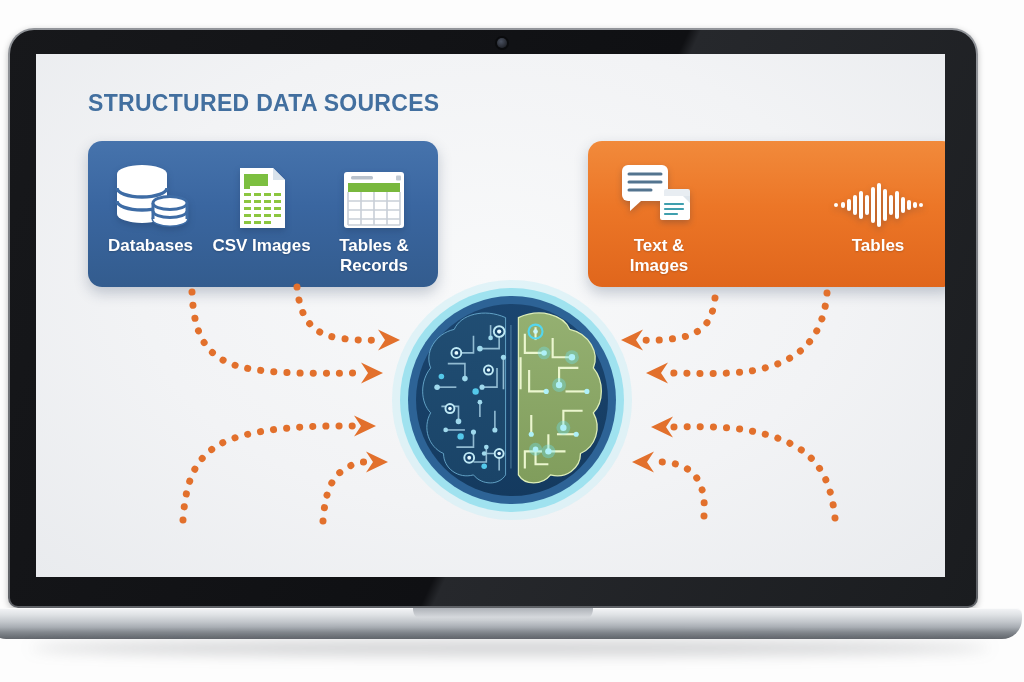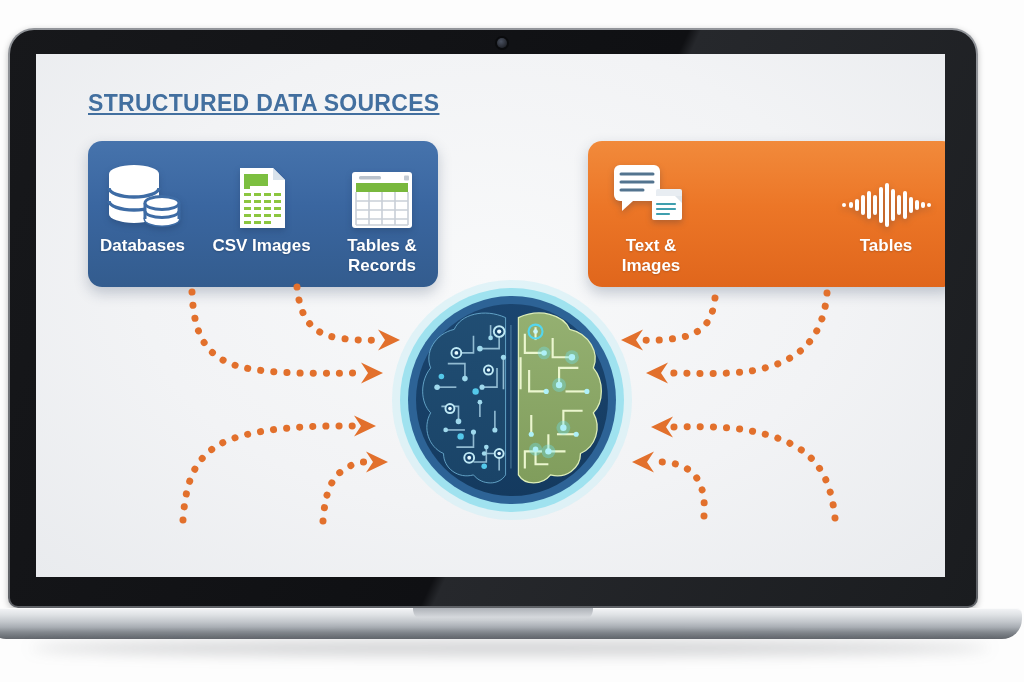--- a/index.html
+++ b/index.html
@@ -36,30 +36,30 @@
     box-shadow:0 1px 0 rgba(255,255,255,.6) inset;}
   .base-notch{position:absolute;left:427px;top:0;width:180px;height:13px;
     border-radius:0 0 12px 12px;
     background:linear-gradient(180deg,#aeb2b8,#d5d8dc 70%,#c8ccd0);}
   .floor-shadow{position:absolute;left:30px;top:641px;width:960px;height:14px;border-radius:50%;
     background:rgba(90,95,102,.28);filter:blur(7px);}
 
   
   .heading{position:absolute;top:36px;font-size:23px;font-weight:bold;letter-spacing:.3px;
     text-align:center;white-space:nowrap;}
-  .heading.blue{left:52px;width:350px;color:var(--heading-blue);text-decoration:underline;}
+  .heading.blue{left:52px;width:350px;color:var(--heading-blue);}
   .heading.orange{left:516px;width:394px;color:var(--heading-orange);}
 
   
   .srcbox{position:absolute;top:87px;height:146px;border-radius:14px;display:flex;
     justify-content:space-between;align-items:flex-start;
     box-shadow:0 6px 14px rgba(40,60,90,.25);}
-  .srcbox.blue{left:52px;width:350px;padding:14px 12px 0;
+  .srcbox.blue{left:52px;width:350px;padding:14px 20px 0;
     background:linear-gradient(180deg,#4673ac 0%,#3a66a0 45%,#335c8e 100%);}
-  .srcbox.orange{left:552px;width:368px;padding:14px 24px 0;
+  .srcbox.orange{left:552px;width:368px;padding:14px 32px 0;
     background:linear-gradient(180deg,#f18a3b 0%,#ec7627 45%,#e0661c 100%);}
   .srccol{display:flex;flex-direction:column;align-items:center;}
   .icon-wrap{height:74px;display:flex;align-items:flex-end;justify-content:center;
     filter:drop-shadow(0 3px 3px rgba(20,40,70,.25));}
   .srclabel{margin-top:7px;color:#fff;font-weight:bold;font-size:17px;line-height:20px;
     text-align:center;text-shadow:0 1px 2px rgba(0,0,0,.18);}
   .w-narrow{width:88px;} .w-xnarrow{width:76px;}
 
   
   .brain-svg{position:absolute;left:351px;top:221px;width:250px;height:250px;}

